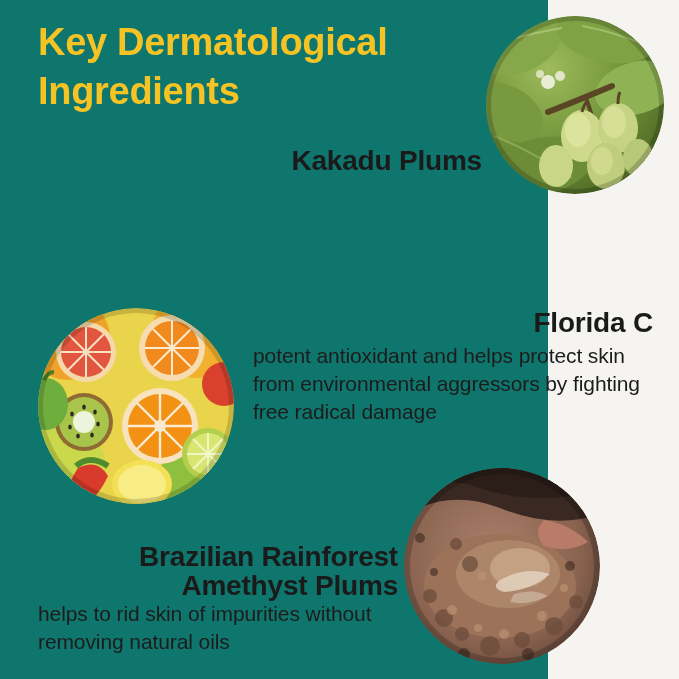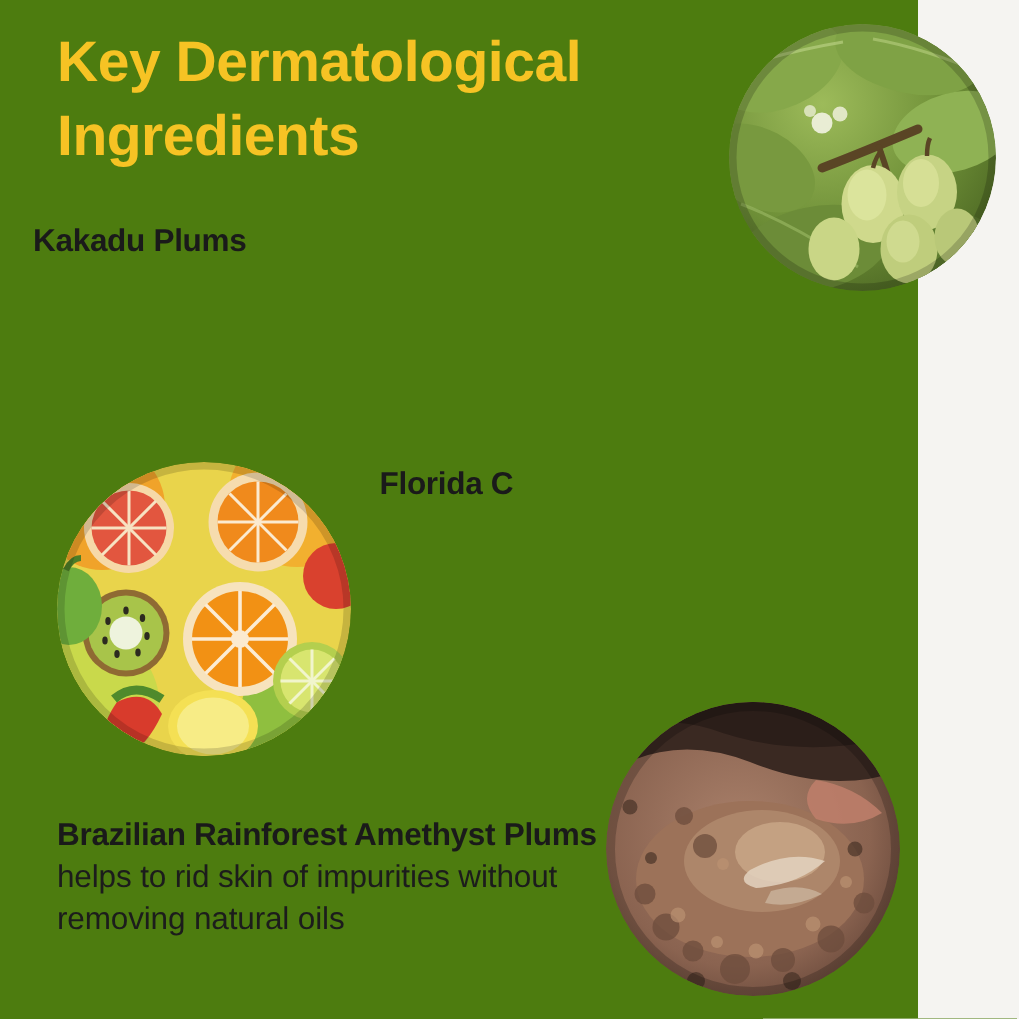--- a/index.html
+++ b/index.html
@@ -9,45 +9,46 @@
   body {
     width: 679px;
     height: 679px;
     background: #f5f4f1;
     font-family: "Liberation Sans", sans-serif;
     overflow: hidden;
     position: relative;
   }
   .page {
     position: relative;
-    width: 612px;
+    width: 548px;
     height: 679px;
-    background: #4d7c0f;
+    background: #0f766e;
   }
 
   
   .heading {
     position: absolute;
     left: 38px;
     top: 18px;
     width: 470px;
     color: #f6c324;
     font-size: 38px;
     line-height: 49px;
     font-weight: bold;
     letter-spacing: -0.3px;
   }
 
   
   .block-title {
     color: #1a1a1a;
-    font-size: 21px;
+    font-size: 28px;
     font-weight: bold;
     line-height: 29px;
     letter-spacing: -0.2px;
+    text-align: right;
   }
   .block-body {
     color: #1c1c1c;
     font-size: 21px;
     line-height: 28px;
     letter-spacing: -0.1px;
   }
 
   
   .sec1 {
@@ -225,20 +226,21 @@
 
         <circle cx="186" cy="76" r="22" fill="#d9412e"></circle>
 
         <circle cx="98" cy="98" r="98" fill="none" stroke="rgba(0,0,0,0.15)" stroke-width="10"></circle>
       </g>
     </svg>
   </div>
 
   <div class="sec2">
     <div class="block-title">Florida C</div>
+    <div class="block-body">potent antioxidant and helps protect skin from environmental aggressors by fighting free radical damage</div>
   </div>
 
   <div class="photo" id="photo-clay">
     <svg width="196" height="196" viewBox="0 0 196 196" xmlns="http://www.w3.org/2000/svg" aria-hidden="true">
       <defs>
         <clipPath id="clipClay">
             <circle cx="98" cy="98" r="98"></circle>
           </clipPath>
         <radialGradient id="clayBg" cx="45%" cy="45%" r="75%">
           <stop offset="0%" stop-color="#a9806a"></stop>

